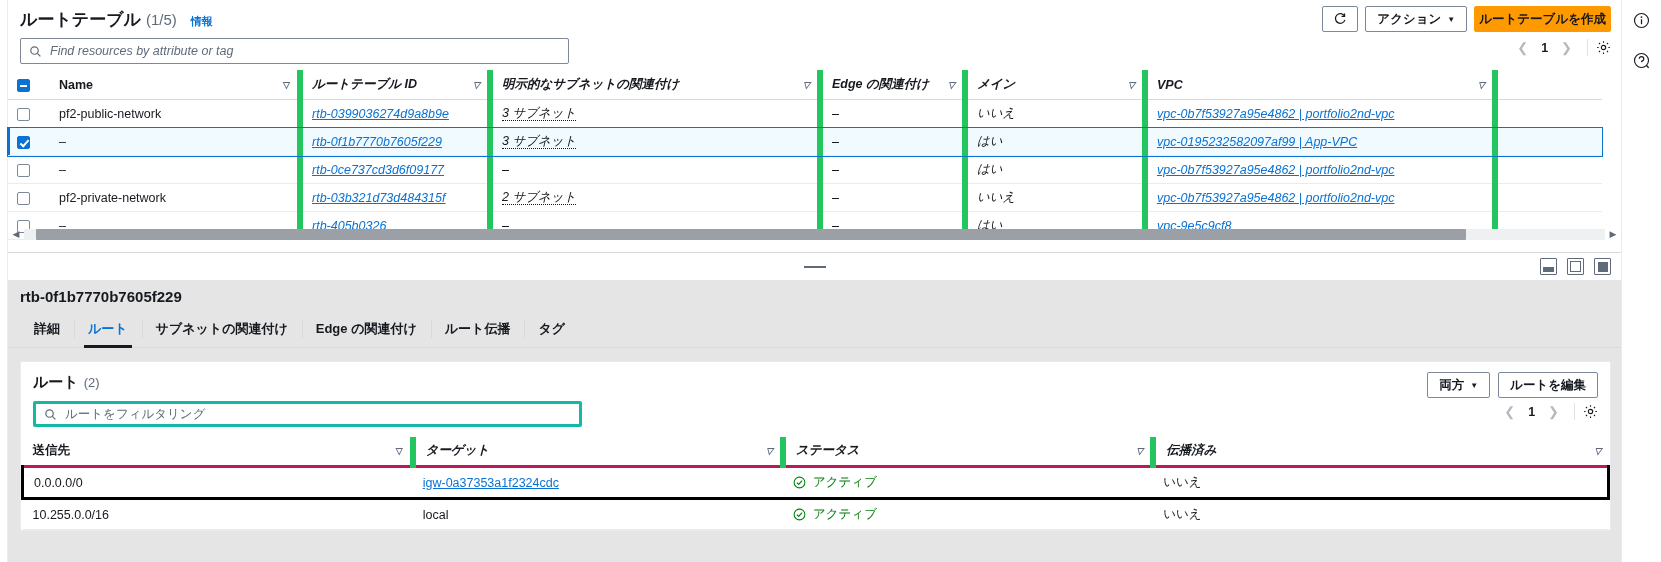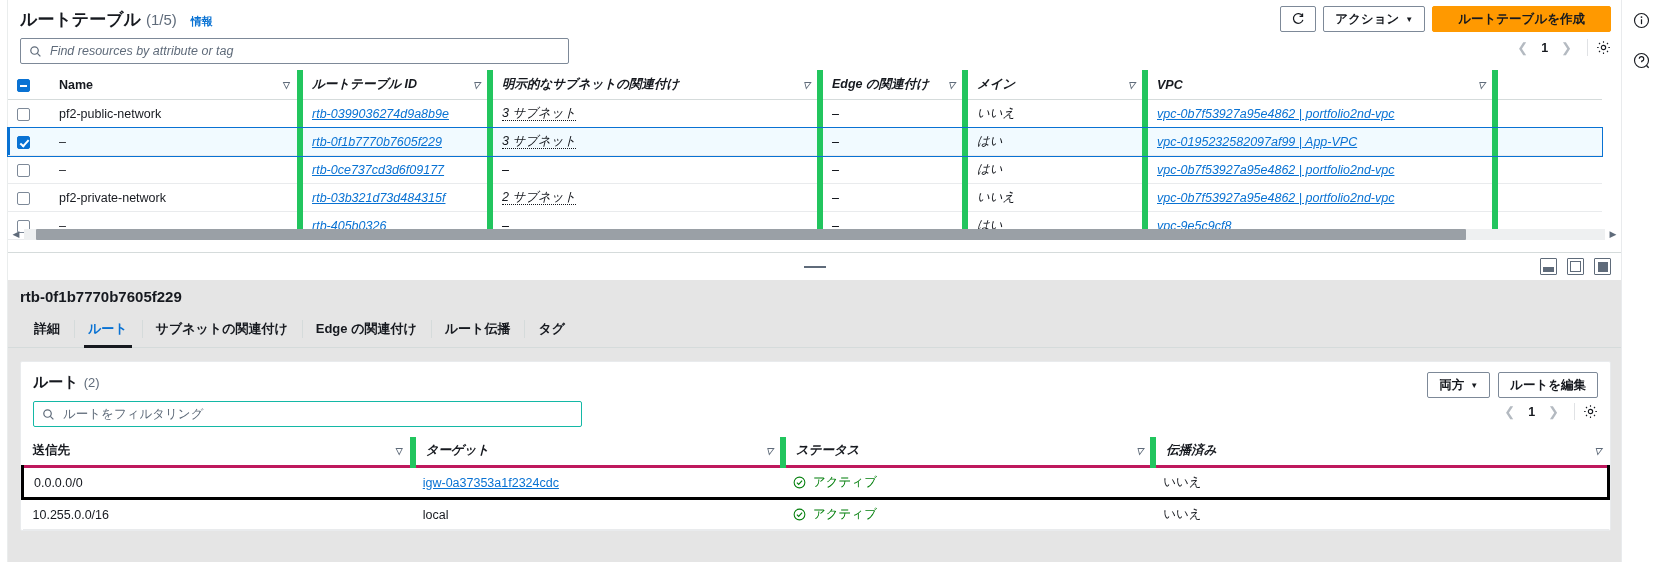--- a/index.html
+++ b/index.html
@@ -36,21 +36,21 @@
   .title-count { font-size: 15px; color: #5f6b7a; margin-left: 5px; font-weight: normal; }
   .title-info { font-size: 11px; color: #0972d3; margin-left: 14px; cursor: pointer; font-weight: bold; }
 
   .top-actions { position: absolute; right: 10px; top: 6px; display: flex; align-items: center; gap: 7px; }
   .btn {
     height: 26px; border: 1px solid #7d8998; border-radius: 2px; background: #fff;
     color: #16191f; font-size: 12.5px; display: inline-flex; align-items: center;
     justify-content: center; padding: 0 11px; cursor: pointer; white-space: nowrap; font-weight: 600;
   }
   .btn-icon { padding: 0 10px; font-size: 14px; }
-  .btn-primary { background: #ff9900; border-color: #ff9900; color: #16191f; font-weight: bold; padding: 0 25px; }
+  .btn-primary { background: #ff9900; border-color: #ff9900; color: #16191f; font-weight: bold; padding: 0 4px; }
   .caret { margin-left: 6px; font-size: 8px; }
 
   .pager-row { position: absolute; right: 10px; top: 38px; display: flex; align-items: center; gap: 2px; }
   .pg-arrow { color: #b4bac1; font-size: 13px; padding: 2px 7px; cursor: pointer; }
   .pg-num { font-weight: bold; font-size: 12.5px; color: #16191f; padding: 0 4px; cursor: pointer; }
   .pg-sep { width: 1px; height: 17px; background: #e0e2e5; margin: 0 6px; }
   .gear { cursor: pointer; display: flex; align-items: center; }
 
   .search-wrap { padding: 6px 0 0 12px; }
   .search-box {
@@ -142,21 +142,21 @@
     background: #fff; position: relative;
   }
   .panel-head { display: flex; align-items: center; padding: 11px 12px 0 12px; }
   .panel-title { font-size: 15px; font-weight: bold; }
   .panel-count { font-size: 13px; color: #5f6b7a; margin-left: 5px; font-weight: normal; }
   .panel-actions { position: absolute; right: 12px; top: 10px; display: flex; align-items: center; gap: 8px; }
   .panel-pager { position: absolute; right: 12px; top: 40px; display: flex; align-items: center; gap: 2px; }
 
   .filter-wrap { padding: 9px 12px 10px 12px; }
   .filter-box {
-    width: 549px; height: 26px; border: 1px solid #14b8a6; border-radius: 2px;
+    width: 549px; height: 26px; border: 3px solid #14b8a6; border-radius: 2px;
     display: flex; align-items: center; padding: 0 8px; background: #fff;
   }
   .filter-box input {
     border: 0; outline: 0; flex: 1; font-size: 12.5px; color: #5f6b7a;
     font-family: "Liberation Sans", sans-serif; background: transparent;
   }
   .filter-box input::placeholder { color: #5f6b7a; }
 
   table.routes { border-collapse: collapse; width: 100%; table-layout: fixed; }
   table.routes th {

